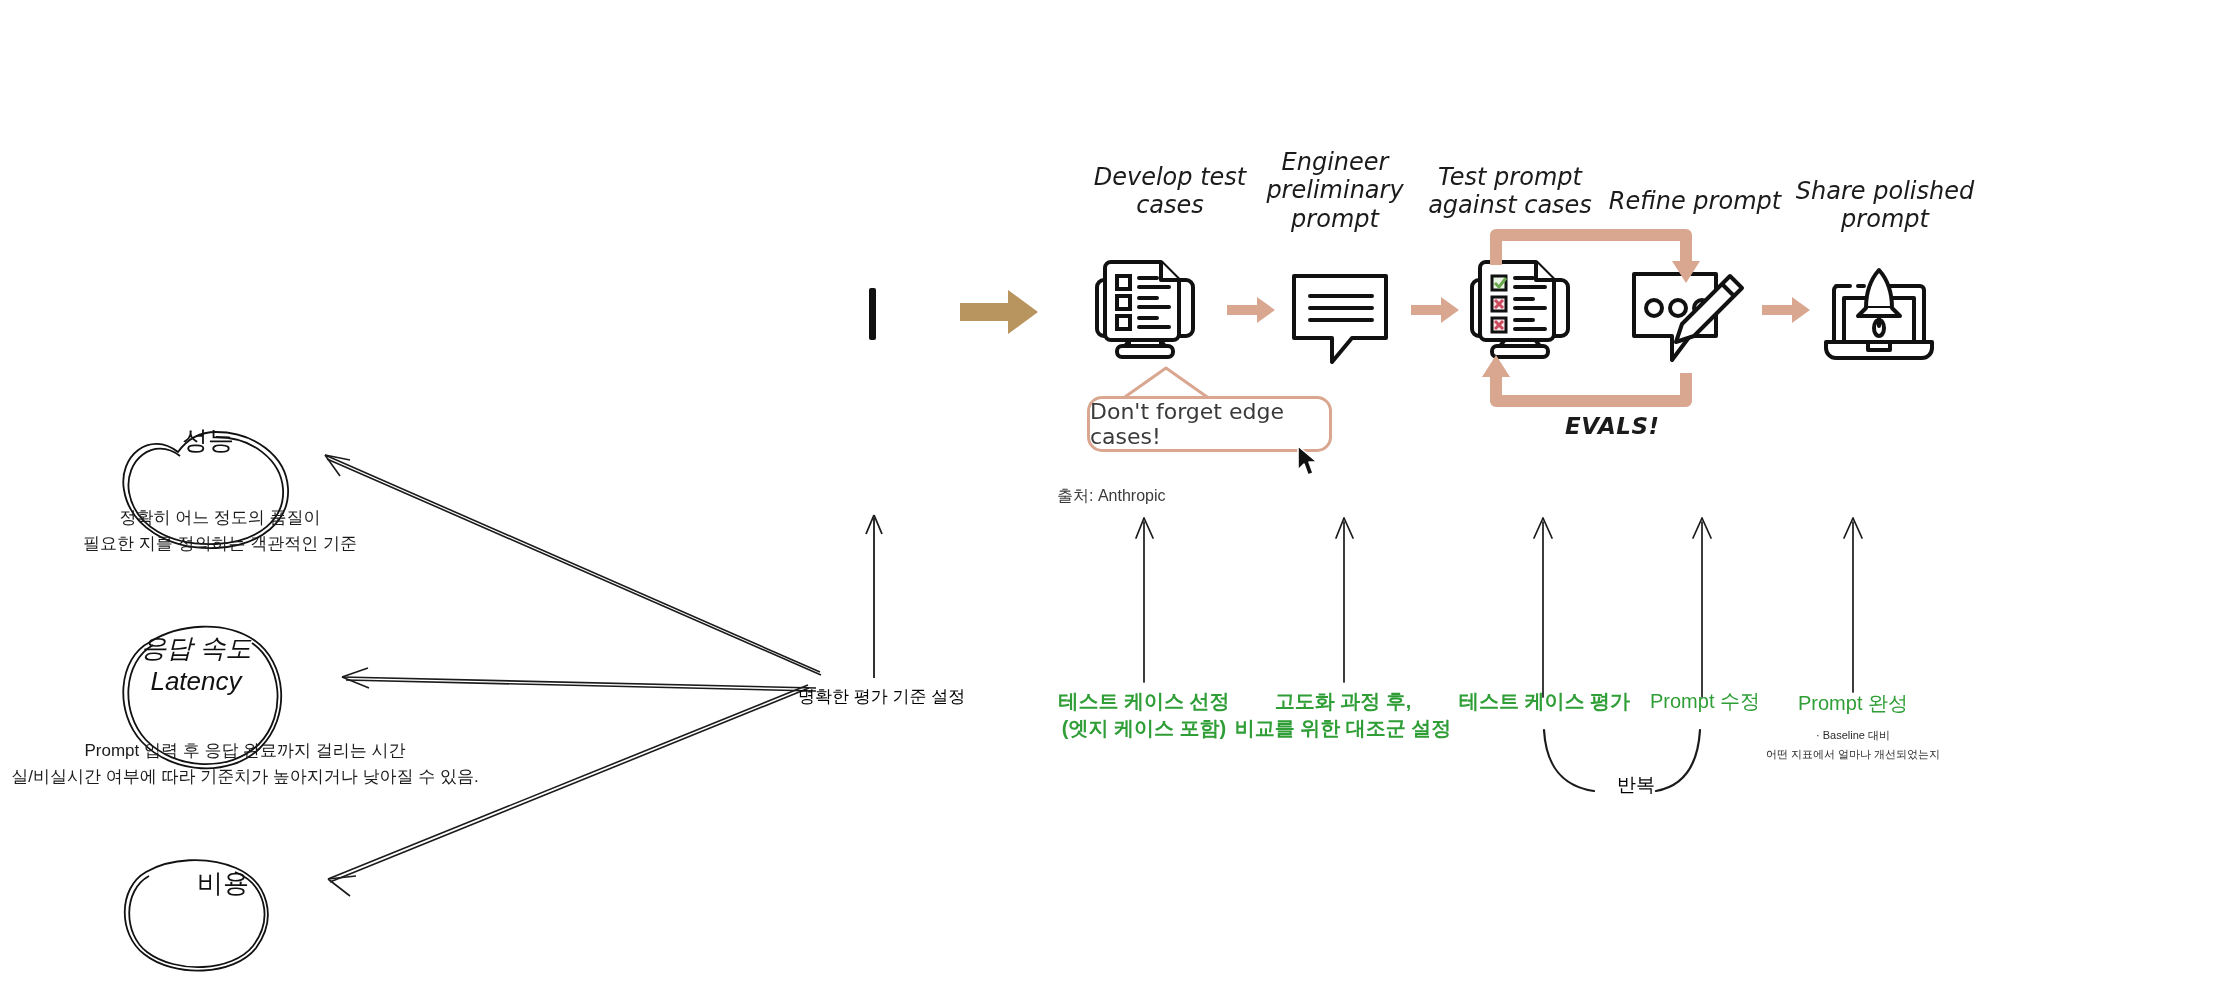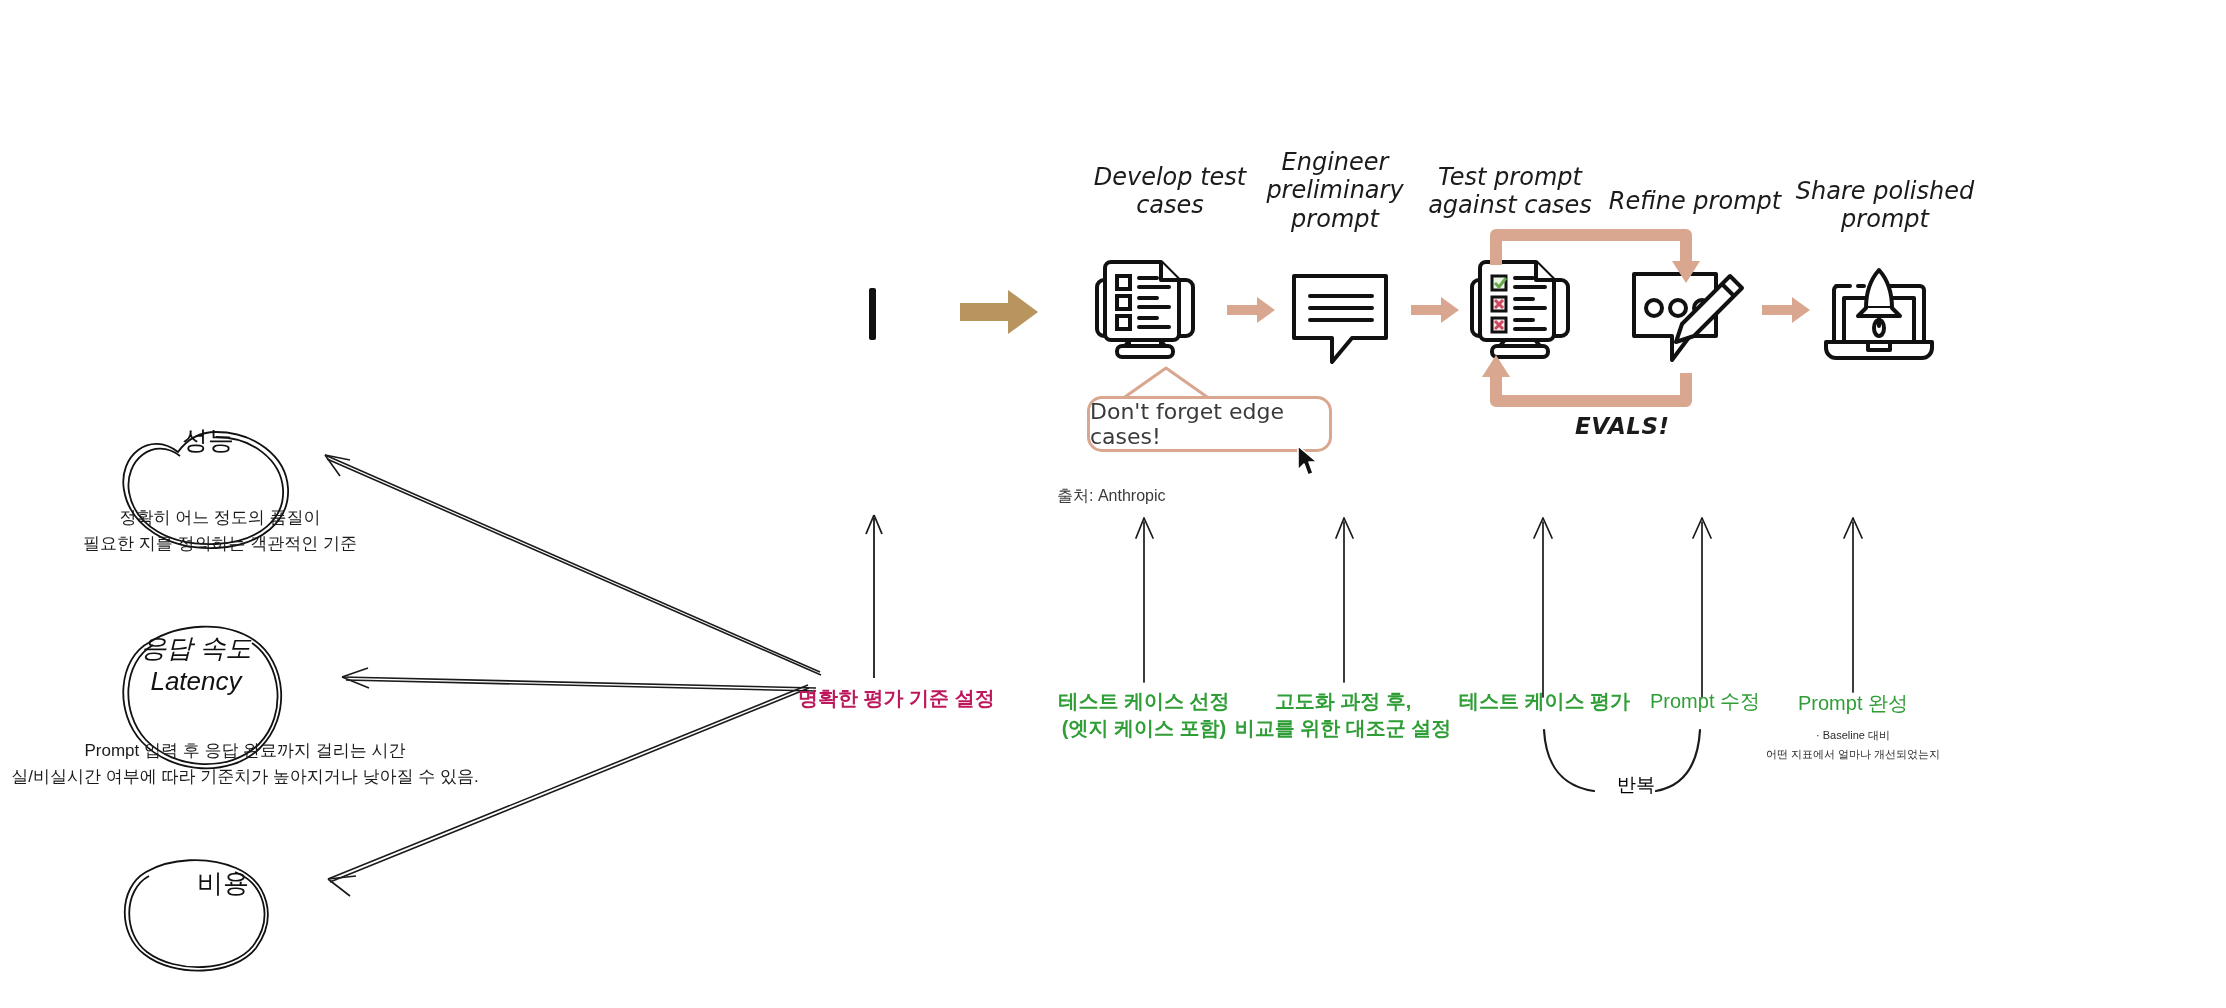--- a/index.html
+++ b/index.html
@@ -38,21 +38,21 @@
   }
 
   
   .bubble-text{
     font-size:26px;color:#111;line-height:1.18;text-align:center;white-space:pre-line;
   }
   .desc-text{
     font-size:17px;color:#1b1b1b;line-height:1.5;text-align:center;white-space:pre-line;
   }
   .center-green{
-    color:#be185d;font-weight:bold;font-size:20px;white-space:nowrap;
+    color:#000000;font-weight:normal;font-size:17px;white-space:nowrap;
   }
   .repeat-label{font-size:19px;color:#000000;}
 
   
   .caret{background:#111;border-radius:2px;}
   svg{display:block;overflow:visible;}
 </style>
 </head>
 <body>
 
@@ -233,21 +233,21 @@
 
 <svg class="abs" style="left:1490px;top:225px;width:225px;height:185px;" viewBox="0 0 225 185">
   <g fill="none" stroke="#d9a78f" stroke-width="12" stroke-linejoin="round" stroke-linecap="butt">
     <path d="M6,40 L6,10 L196,10 L196,38"></path>
     <path d="M6,148 L6,176 L196,176 L196,148"></path>
   </g>
   <path d="M196,58 L182,36 L210,36 Z" fill="#d9a78f"></path>
   <path d="M6,130 L-8,152 L20,152 Z" fill="#d9a78f"></path>
 </svg>
 
-<div class="abs evals-label" style="left:1565px;top:413px;margin-left:10px;">EVALS!</div>
+<div class="abs evals-label" style="left:1565px;top:413px;">EVALS!</div>
 
 <svg class="abs" style="left:1120px;top:366px;width:120px;height:36px;" viewBox="0 0 120 36">
   <path d="M2,33 L46,2 L90,33" fill="#fff" stroke="#d9a78f" stroke-width="3" stroke-linejoin="round"></path>
   <path d="M8,34 h78" stroke="#fff" stroke-width="5"></path>
 </svg>
 
 <div class="abs callout" style="left:1087px;top:396px;width:245px;height:56px;">Don't forget edge cases!</div>
 
 <svg class="abs" style="left:1296px;top:444px;width:26px;height:34px;" viewBox="0 0 26 34">
   <path d="M2,2 L2,26 L8,20 L12,31 L17,29 L13,18 L21,18 Z" fill="#111" stroke="#fff" stroke-width="1.6" stroke-linejoin="round"></path>

